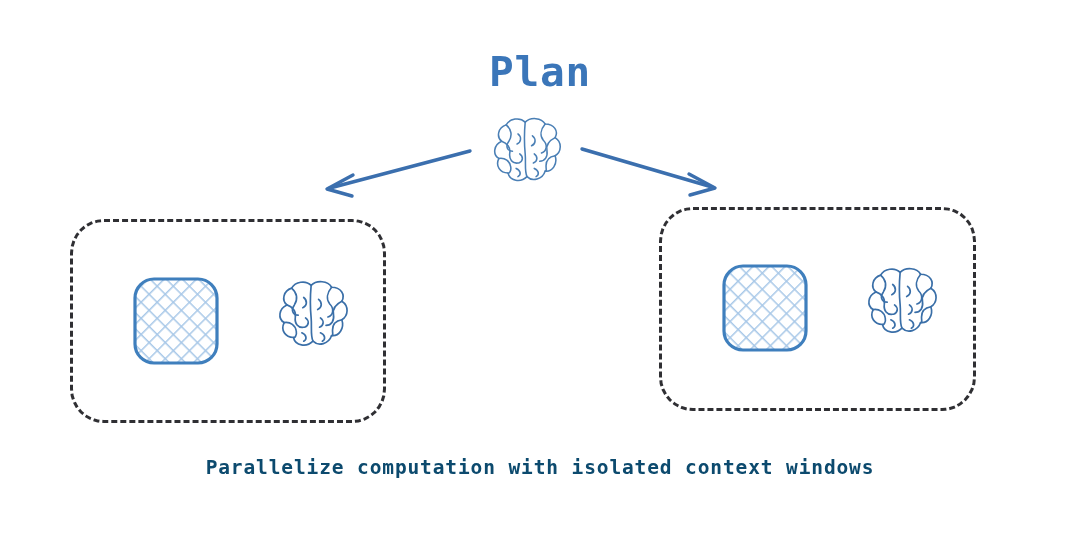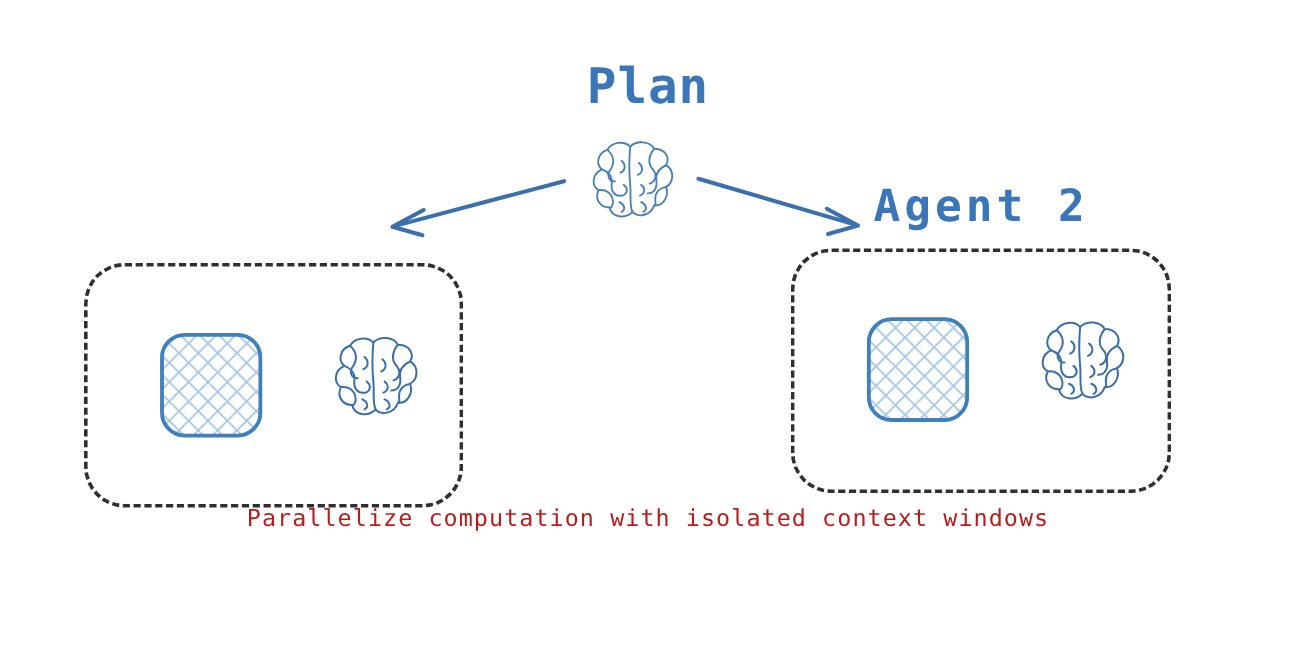--- a/index.html
+++ b/index.html
@@ -42,26 +42,26 @@
   }
   #agent2-label {
     left: 728px;
     top: 150px;
     font-size: 37px;
     letter-spacing: 0.09em;
   }
   #caption {
     left: 0;
     right: 0;
-    top: 420px;
+    top: 456px;
     text-align: center;
     font-size: 19.5px;
-    font-weight: 400;
+    font-weight: 700;
     letter-spacing: 0.045em;
-    color: #b91c1c;
+    color: #0c4a6e;
   }
 
   
   .agent-box {
     position: absolute;
     border: 3px dashed #2f2f33;
     border-radius: 34px;
     box-sizing: border-box;
     background: transparent;
   }
@@ -175,21 +175,20 @@
       <path d="M81 46 C75 47 71 51 71 57 C71 62 72 63 70 63"></path>
       <path d="M40 22 C44 25 44 31 39 33"></path>
       <path d="M56 24 C60 27 60 33 55 35"></path>
       <path d="M42 44 C46 47 46 52 41 54"></path>
       <path d="M58 44 C62 47 62 52 57 54"></path>
       <path d="M38 60 C43 62 44 67 40 69"></path>
       <path d="M58 60 C63 62 64 67 60 69"></path>
     </svg>
   </div>
 
-  <div class="label" id="agent2-label">Agent 2</div>
 
   <div class="agent-box" id="agent2-box"></div>
 
   <div class="context-window" id="agent2-context">
     <svg viewBox="0 0 86 88" width="86" height="88">
       <defs>
         <pattern id="hatch2" width="11.4" height="11.4" patternUnits="userSpaceOnUse" patternTransform="rotate(45)">
           <rect width="11.4" height="11.4" fill="#ffffff"></rect>
           <line x1="0" y1="0" x2="0" y2="11.4" stroke="#a8c8e8" stroke-width="3"></line>
           <line x1="0" y1="0" x2="11.4" y2="0" stroke="#a8c8e8" stroke-width="3"></line>

